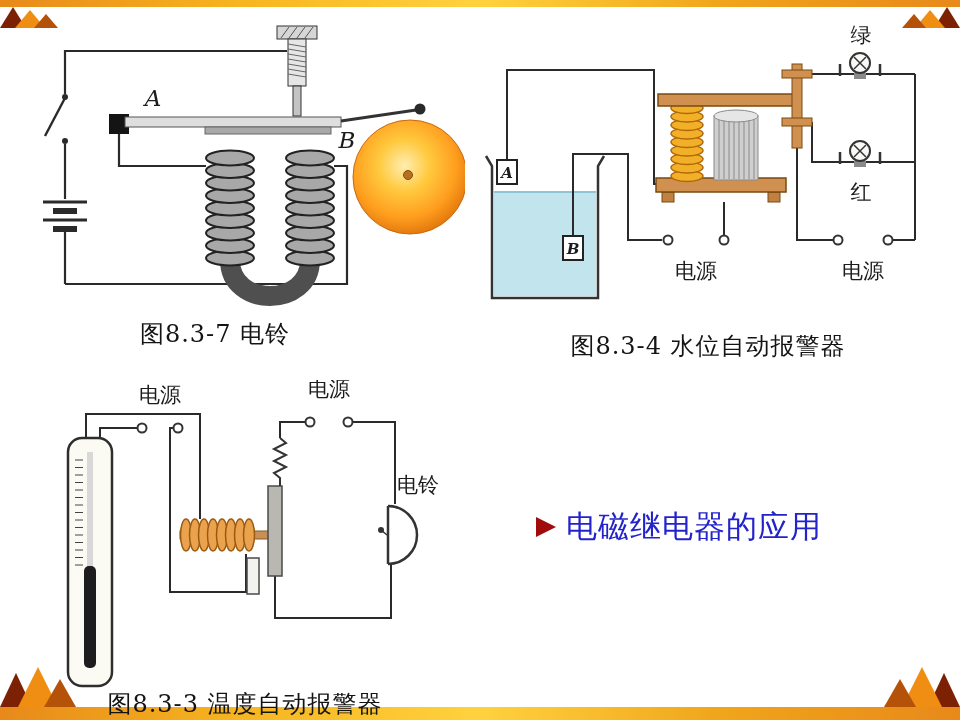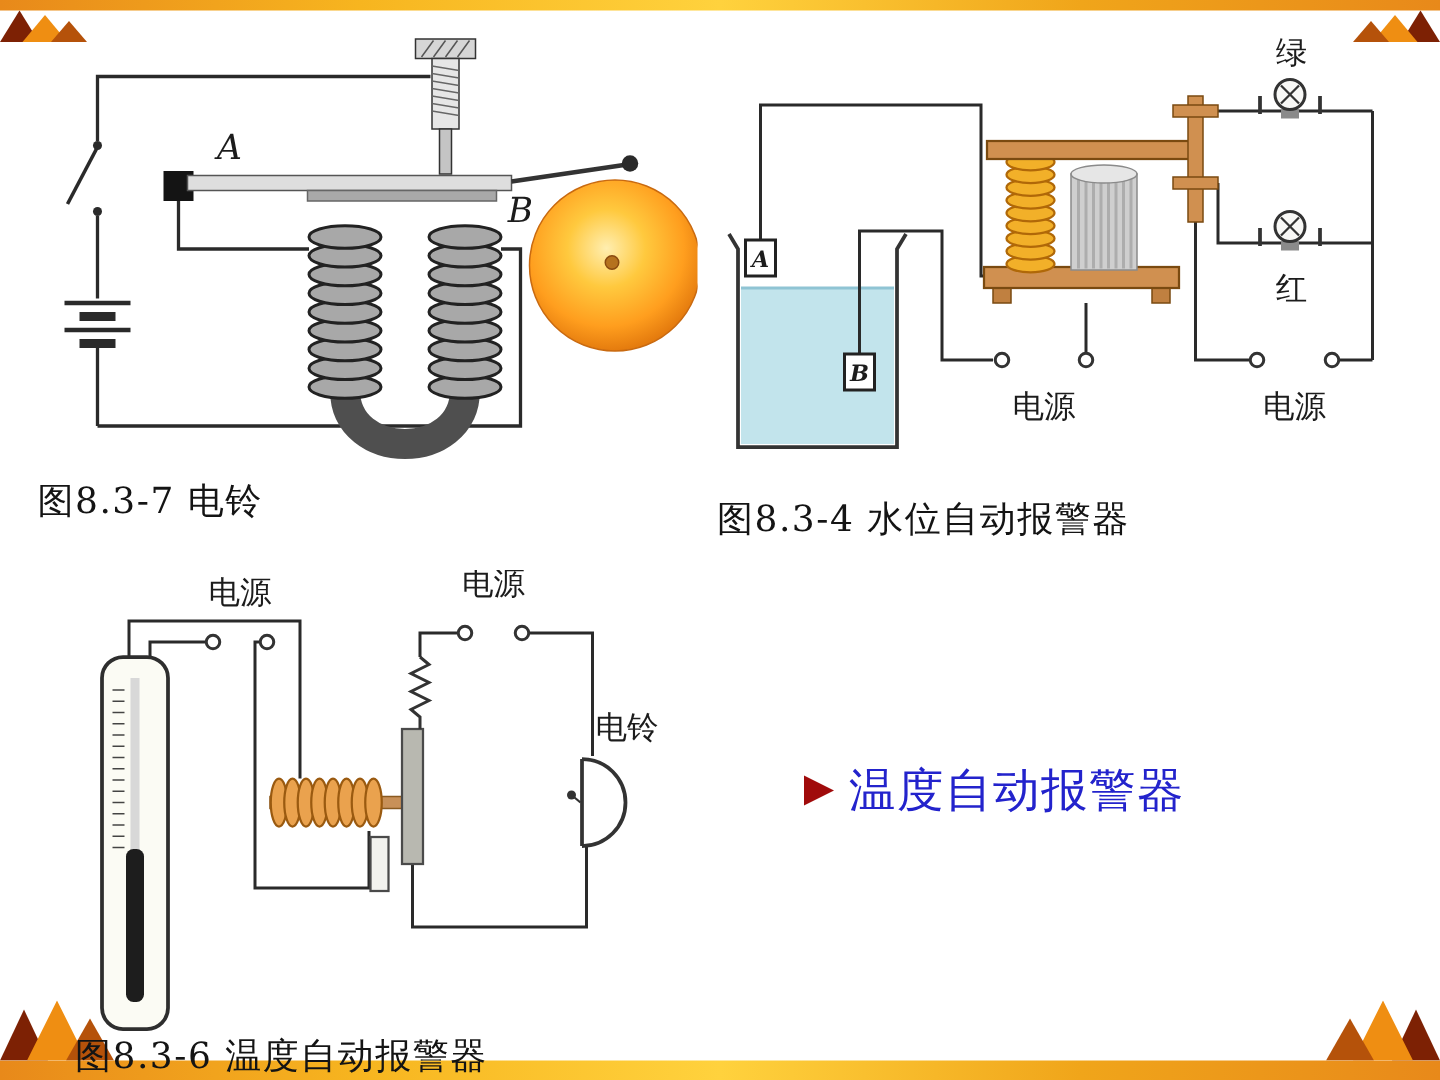--- a/index.html
+++ b/index.html
@@ -11,21 +11,21 @@
     background:linear-gradient(90deg,#e8891a 0%,#f7b51f 25%,#ffd23d 50%,#f0a51a 75%,#e8891a 100%);}
   .edge-strip.top{top:0;height:7px;}
   .edge-strip.bottom{bottom:0;height:13px;}
   .corner{position:absolute;}
   .corner.tl{left:0;top:6px;}
   .corner.tr{right:0;top:6px;transform:scaleX(-1);}
   .corner.bl{left:0;bottom:13px;}
   .corner.br{right:0;bottom:13px;transform:scaleX(-1);}
   .fig{position:absolute;}
   .caption{
-    position:absolute;text-align:left;font-size:24px;color:#141414;
+    position:absolute;text-align:center;font-size:24px;color:#141414;
     font-family:"DejaVu Serif",serif;letter-spacing:1px;z-index:5;
   }
   .bullet-row{
     position:absolute;left:533px;top:506px;display:flex;align-items:center;gap:7px;z-index:4;
   }
   .bullet-text{
     font-family:"DejaVu Serif",serif;font-size:31px;color:#2323cc;letter-spacing:1px;
   }
   svg text{font-family:"DejaVu Serif",serif;fill:#1c1c1c;}
   svg text.lbl{font-size:21px;}
@@ -317,22 +317,22 @@
 
       <g>
         <line x1="338" y1="126" x2="338" y2="184" stroke="#333" stroke-width="2.5"></line>
         <path d="M 338 126 A 29 29 0 0 1 338 184" fill="none" stroke="#333" stroke-width="2.5"></path>
         <circle cx="331" cy="150" r="3" fill="#333"></circle>
         <line x1="331" y1="150" x2="337" y2="155" stroke="#333" stroke-width="1.5"></line>
       </g>
       <text class="lbl" x="368" y="112" text-anchor="middle">电铃</text>
     </svg>
   </div>
-  <div class="caption" style="left:50px;top:688px;width:390px;">图8.3-6  温度自动报警器</div>
+  <div class="caption" style="left:50px;top:688px;width:390px;">图8.3-3  温度自动报警器</div>
 
   <div class="bullet-row">
     <svg width="26" height="30">
       <polygon points="3,5 23,15 3,25" fill="#a00b0b"></polygon>
     </svg>
-    <span class="bullet-text">温度自动报警器</span>
+    <span class="bullet-text">电磁继电器的应用</span>
   </div>
 
 </div>
 
 </body></html>

